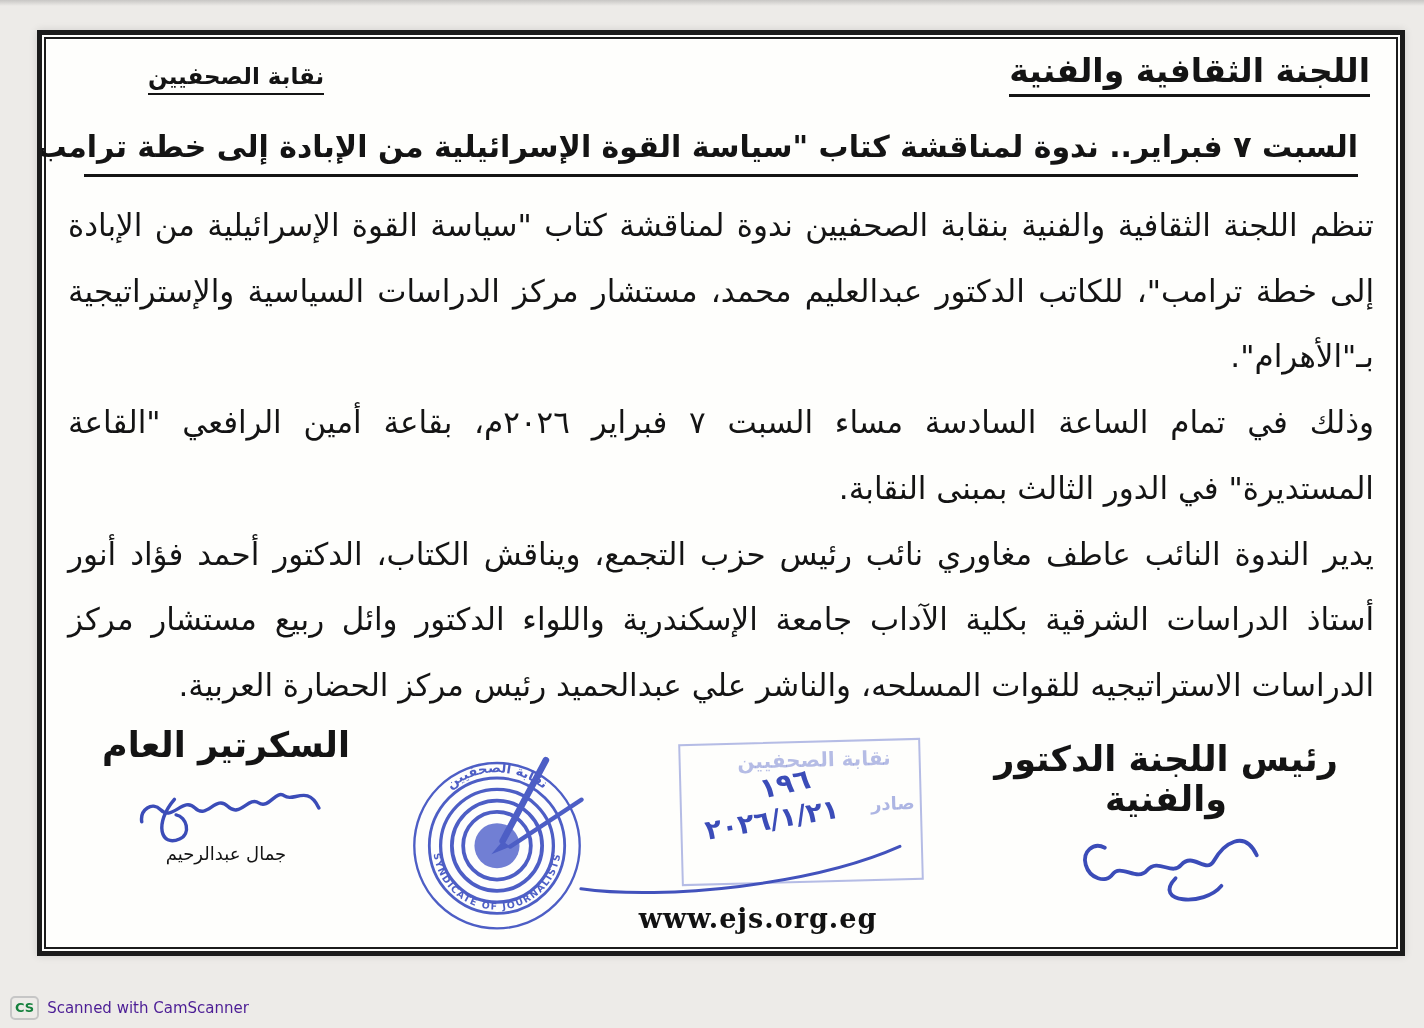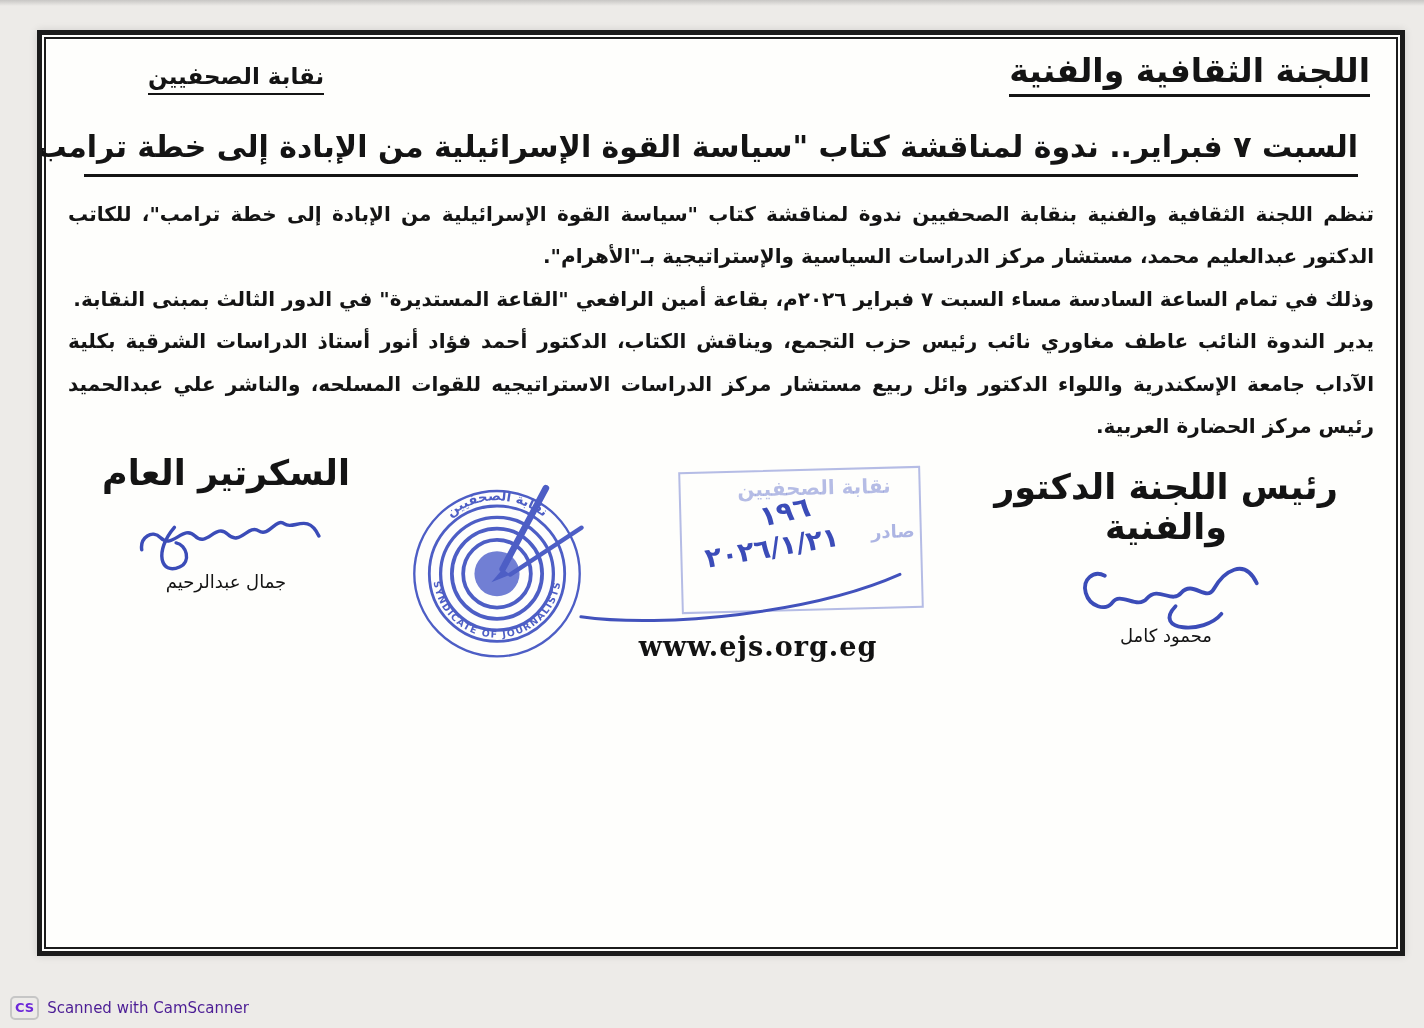--- a/index.html
+++ b/index.html
@@ -27,21 +27,21 @@
   .header-row{display:flex;justify-content:space-between;align-items:flex-start;padding:4px 4px 0 30px;}
   .header-committee{font-size:33px;font-weight:bold;border-bottom:3px solid #141414;padding-bottom:4px;}
   .header-syndicate{font-size:23px;font-weight:bold;border-bottom:2.5px solid #141414;padding-bottom:4px;margin-top:12px;margin-left:50px;}
 
   .headline{
     margin:16px;padding:16px 0 10px 0;
     font-size:30px;font-weight:bold;text-align:center;white-space:nowrap;
     border-bottom:3px solid #141414;
   }
 
-  .body-text{font-size:20px;font-weight:bold;line-height:2.12;text-align:justify;margin-top:4px;}
+  .body-text{font-size:31px;font-weight:normal;line-height:2.12;text-align:justify;margin-top:4px;}
   .body-text p{margin:0;}
 
   .sig-row{position:relative;height:238px;margin-top:6px;}
 
   .sig-block{position:absolute;text-align:center;}
   .sig-chairman{right:28px;top:14px;width:360px;}
   .sig-secretary{left:18px;top:0;width:280px;}
   .sig-title{font-size:35px;font-weight:bold;}
   .sig-name{font-size:18px;font-weight:normal;margin-top:-8px;}
   .sig-hand{height:86px;display:flex;align-items:center;justify-content:center;}
@@ -58,21 +58,21 @@
   .hand-date{position:absolute;top:60px;left:22px;font-size:27px;color:#3b4cb8;font-weight:bold;transform:rotate(-8deg);direction:rtl;}
   .swoosh{position:absolute;left:-105px;bottom:-14px;width:330px;height:52px;}
 
   .website{
     position:absolute;left:540px;top:178px;width:300px;text-align:center;
     font-family:"DejaVu Serif","Liberation Serif",serif;font-weight:bold;font-size:27px;
     direction:ltr;color:#121212;letter-spacing:1px;
   }
 
   .watermark{position:absolute;left:10px;bottom:8px;display:flex;align-items:center;gap:8px;direction:ltr;}
-  .cs-badge{border:2px solid #c6c6c6;border-radius:5px;padding:0px 3px;font-weight:bold;font-size:13px;color:#6d28d9;line-height:20px;}
+  .cs-badge{border:2px solid #c6c6c6;border-radius:5px;padding:0px 3px;font-weight:bold;font-size:13px;color:#15803d;line-height:20px;}
   .wm-text{color:#4c1d95;font-size:15px;}
 </style>
 </head>
 <body>
 
 <div class="scan-edge"></div>
 
 <div class="document">
   <div class="doc-inner">
 
@@ -92,21 +92,20 @@
     <div class="sig-row">
 
       <div class="sig-block sig-chairman">
         <div class="sig-title">رئيس اللجنة الدكتور والفنية</div>
         <div class="sig-hand">
           <svg width="220" height="86" viewBox="0 0 220 90" fill="none">
             <path d="M 205 38 C 192 10 170 26 160 44 C 152 58 138 34 126 48 C 116 60 102 40 90 54 C 80 66 62 46 54 58 C 47 68 30 62 26 48 C 22 34 34 24 46 30" stroke="#3b4cb8" stroke-width="4" stroke-linecap="round"></path>
             <path d="M 120 62 C 95 88 150 92 168 70" stroke="#3b4cb8" stroke-width="4" stroke-linecap="round"></path>
           </svg>
         </div>
-        <div class="sig-name">محمود كامل</div>
       </div>
 
       <div class="sig-block sig-secretary">
         <div class="sig-title">السكرتير العام</div>
         <div class="sig-hand">
           <svg width="240" height="86" viewBox="0 0 240 100" fill="none">
             <path d="M 228 50 C 215 22 198 44 188 36 C 178 28 170 52 158 44 C 146 36 136 62 122 48 C 108 34 98 64 84 50 C 70 36 58 66 44 52 C 34 42 20 52 22 66" stroke="#3b4cb8" stroke-width="4" stroke-linecap="round"></path>
             <path d="M 60 40 C 36 68 44 96 66 86 C 80 80 74 60 62 58" stroke="#3b4cb8" stroke-width="4" stroke-linecap="round"></path>
           </svg>
         </div>

